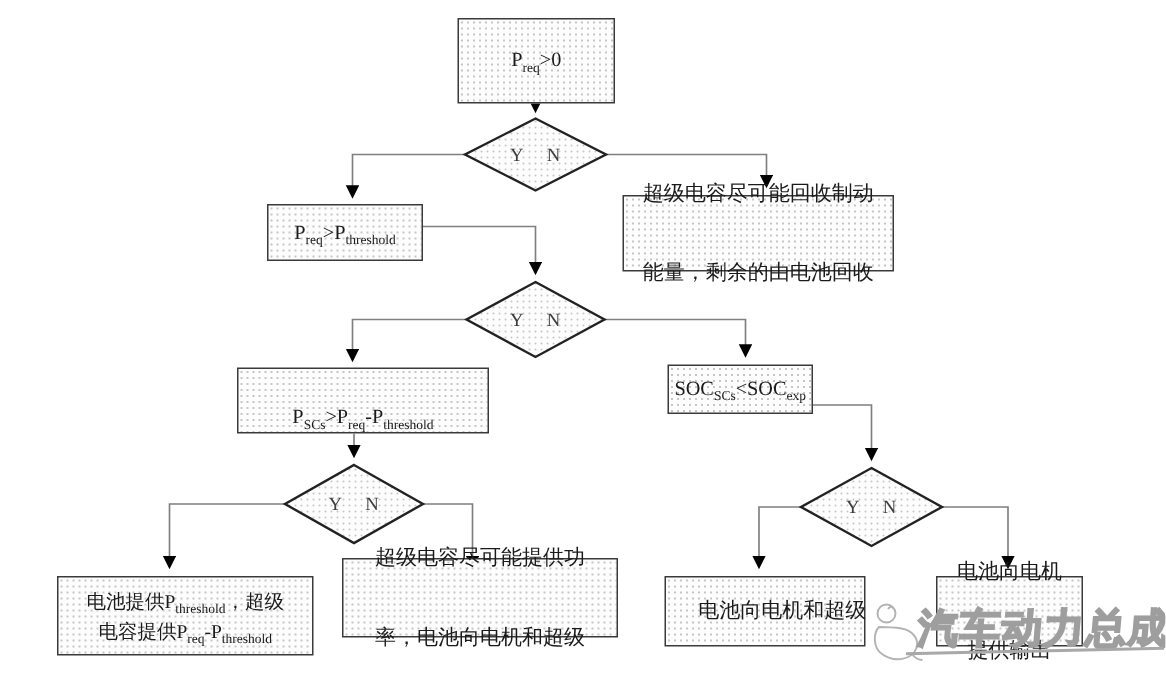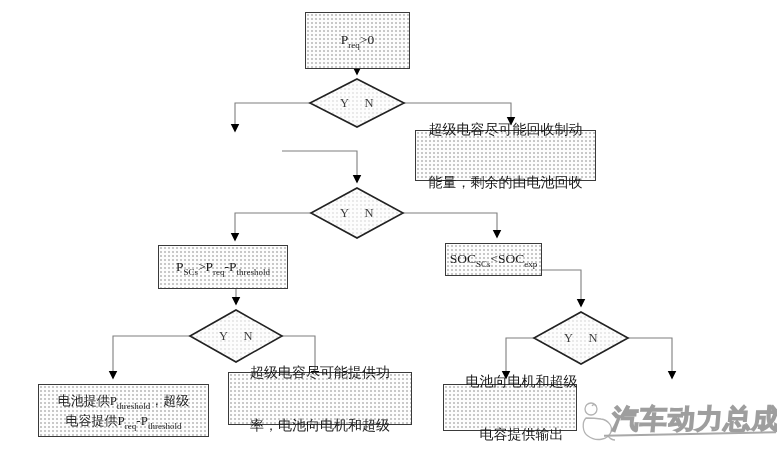--- a/index.html
+++ b/index.html
@@ -93,49 +93,55 @@
   </div>
   <div class="yn" style="left:541px;top:329px;">
     <span>Y</span>
     <span>N</span>
   </div>
 
   <div class="node" style="left:305px;top:12px;width:105px;height:57px;">
     <div class="ln"><span>P</span><sub>req</sub><span>&gt;0</span></div>
   </div>
 
+  <div class="node" style="left:178px;top:136px;width:104px;height:38px;">
+    <div class="ln"><span>P</span><sub>req</sub><span>&gt;P</span><sub>threshold</sub></div>
+  </div>
 
   <div class="node cjk" style="left:415px;top:130px;width:181px;height:51px;">
     <div class="ln">超级电容尽可能回收制动</div>
     <div class="ln">能量，剩余的由电池回收</div>
   </div>
 
-  <div class="node" style="left:158px;top:245px;width:130px;height:44px;">
+  <div class="node" style="left:158px;top:245px;width:168px;height:44px;justify-content:flex-end;">
     <div class="ln"><span>P</span><sub>SCs</sub><span>&gt;P</span><sub>req</sub><span>-P</span><sub>threshold</sub></div>
   </div>
 
   <div class="node" style="left:445px;top:243px;width:97px;height:33px;">
     <div class="ln"><span>SOC</span><sub>SCs</sub><span>&lt;SOC</span><sub>exp</sub></div>
   </div>
 
   <div class="node small" style="left:38px;top:384px;width:171px;height:53px;">
     <div class="ln"><span>电池提供P</span><sub>threshold</sub><span>，超级</span></div>
     <div class="ln"><span>电容提供P</span><sub>req</sub><span>-P</span><sub>threshold</sub></div>
   </div>
 
   <div class="node cjk" style="left:228px;top:372px;width:184px;height:53px;">
     <div class="ln">超级电容尽可能提供功</div>
     <div class="ln">率，电池向电机和超级</div>
   </div>
 
   <div class="node cjk" style="left:443px;top:384px;width:134px;height:47px;padding-left:23px;">
     <div class="ln">电池向电机和超级</div>
-    <div class="ln">电容提供输出</div>
   </div>
 
+  <div class="node cjk" style="left:624px;top:384px;width:98px;height:47px;">
+    <div class="ln">电池向电机</div>
+    <div class="ln">提供输出</div>
+  </div>
 
   <svg id="wm-logo" width="48" height="52" viewBox="0 0 48 52">
     <g fill="none" stroke="#b3b3b3" stroke-width="1.3">
       <circle cx="13" cy="13" r="6"></circle>
       <path d="M8,22 C4,26 4,36 10,40 C18,46 30,44 33,36 C35,30 30,24 23,23 C17,22 11,22 8,22 Z"></path>
       <path d="M14,10 q2,-3 4,0"></path>
       <path d="M30,40 q3,4 7,4"></path>
     </g>
   </svg>
   <div id="watermark">汽车动力总成</div>

